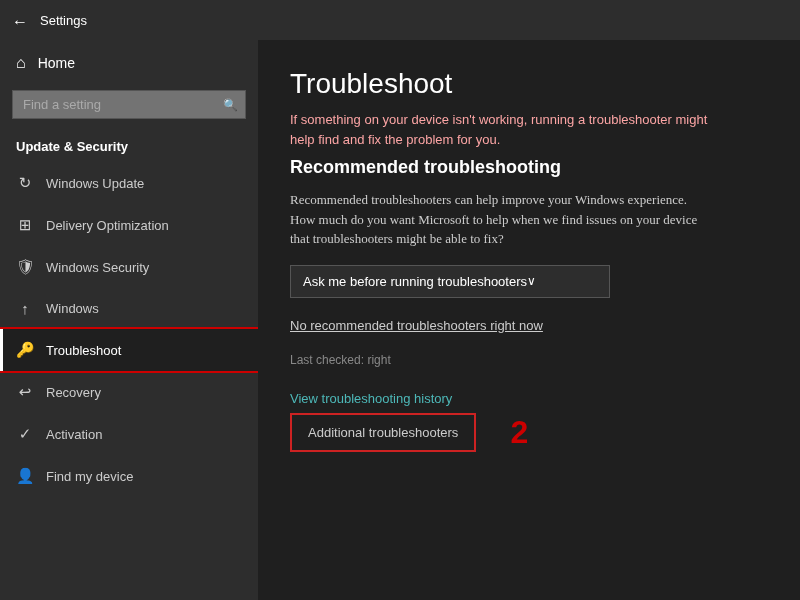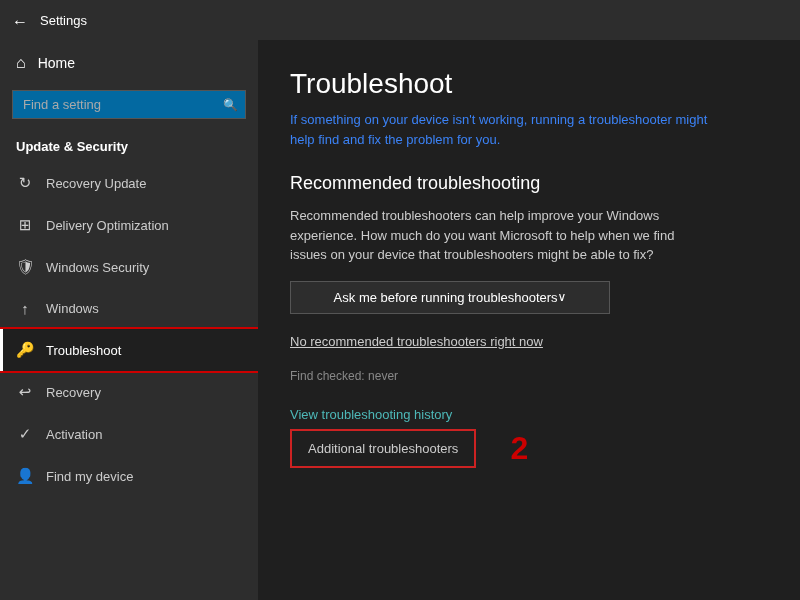--- a/index.html
+++ b/index.html
@@ -59,21 +59,21 @@
       font-size: 14px;
     }
     .sidebar-home .icon { margin-right: 12px; font-size: 16px; }
 
     .sidebar-search {
       margin: 4px 12px 12px 12px;
       position: relative;
     }
     .sidebar-search input {
       width: 100%;
-      background: #0369a1;
+      background: #737373;
       border: 1px solid #555;
       color: #ffffff;
       padding: 6px 30px 6px 10px;
       font-size: 13px;
       outline: none;
     }
     .sidebar-search input::placeholder { color: #aaa; }
     .sidebar-search .search-icon {
       position: absolute;
       right: 8px;
@@ -127,45 +127,46 @@
 
     .page-title {
       font-size: 28px;
       font-weight: 300;
       color: #ffffff;
       margin-bottom: 10px;
     }
 
     .page-subtitle {
       font-size: 13px;
-      color: #3b82f6;
+      color: #fca5a5;
       line-height: 1.5;
-      margin-bottom: 24px;
+      margin-bottom: 8px;
       max-width: 420px;
     }
 
     .section-title {
       font-size: 18px;
-      font-weight: 400;
+      font-weight: 700;
       color: #ffffff;
       margin-bottom: 12px;
     }
 
     .section-description {
       font-size: 13px;
       color: #cccccc;
       line-height: 1.5;
       margin-bottom: 16px;
       max-width: 420px;
+      font-family: Liberation Serif, serif;
     }
 
     .dropdown-select {
       display: flex;
       align-items: center;
-      justify-content: center;
+      justify-content: flex-start;
       background: #2d2d2d;
       border: 1px solid #555;
       padding: 8px 12px;
       width: 320px;
       cursor: pointer;
       font-size: 13px;
       color: #ffffff;
       margin-bottom: 20px;
     }
     .dropdown-select .chevron { font-size: 12px; }
@@ -243,21 +244,21 @@
 
     <div class="sidebar-search">
       <input type="text" placeholder="Find a setting" style="">
       <span class="search-icon">🔍</span>
     </div>
 
     <div class="sidebar-section-title">Update &amp; Security</div>
 
     <div class="sidebar-item">
       <span class="icon">↻</span>
-      <span>Recovery Update</span>
+      <span>Windows Update</span>
     </div>
     <div class="sidebar-item">
       <span class="icon">⊞</span>
       <span>Delivery Optimization</span>
     </div>
     <div class="sidebar-item">
       <span class="icon">🛡</span>
       <span>Windows Security</span>
     </div>
     <div class="sidebar-item">
@@ -291,21 +292,21 @@
 
     <h2 class="section-title">Recommended troubleshooting</h2>
     <p class="section-description">Recommended troubleshooters can help improve your Windows experience. How much do you want Microsoft to help when we find issues on your device that troubleshooters might be able to fix?</p>
 
     <div class="dropdown-select">
       <span>Ask me before running troubleshooters</span>
       <span class="chevron">∨</span>
     </div>
 
     <p class="no-troubleshooters">No recommended troubleshooters right now</p>
-    <p class="last-checked">Find checked: never</p>
+    <p class="last-checked">Last checked: right</p>
 
     <a class="link-text">View troubleshooting history</a>
 
     <div class="annotation-2-wrapper">
       <button class="additional-btn">Additional troubleshooters</button>
       <span class="annotation-2">2</span>
     </div>
   </div>
 
 </div>

